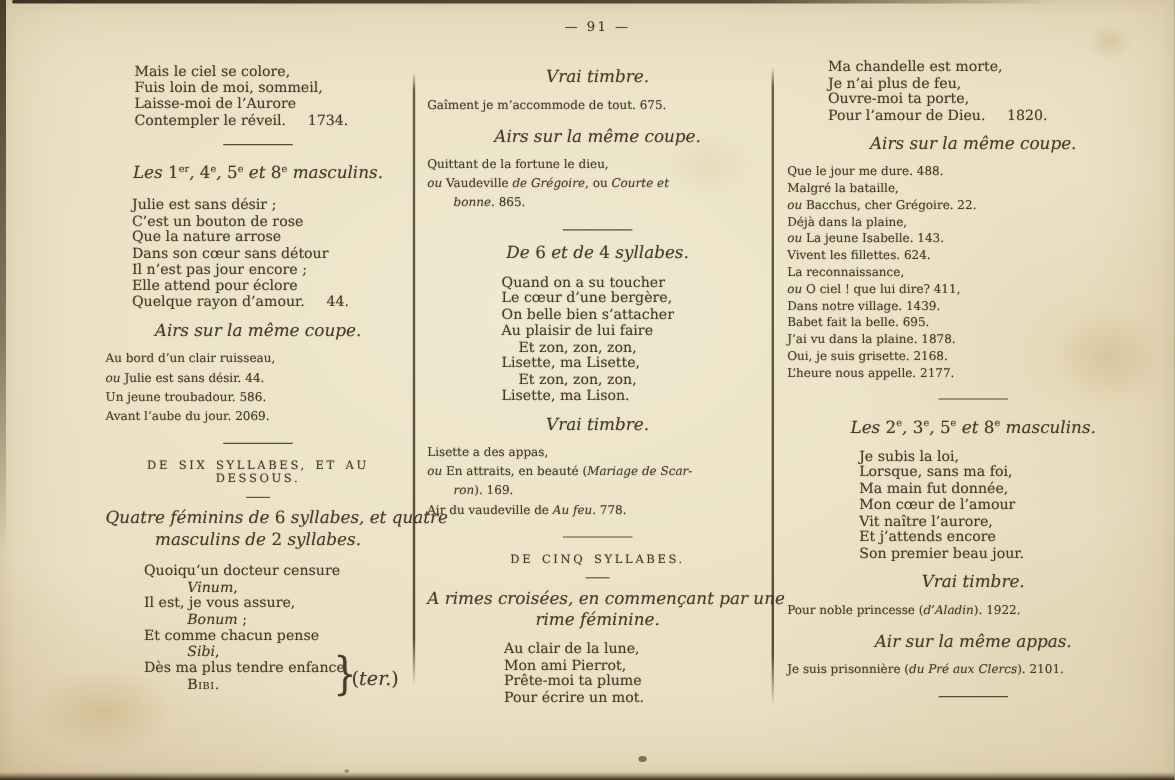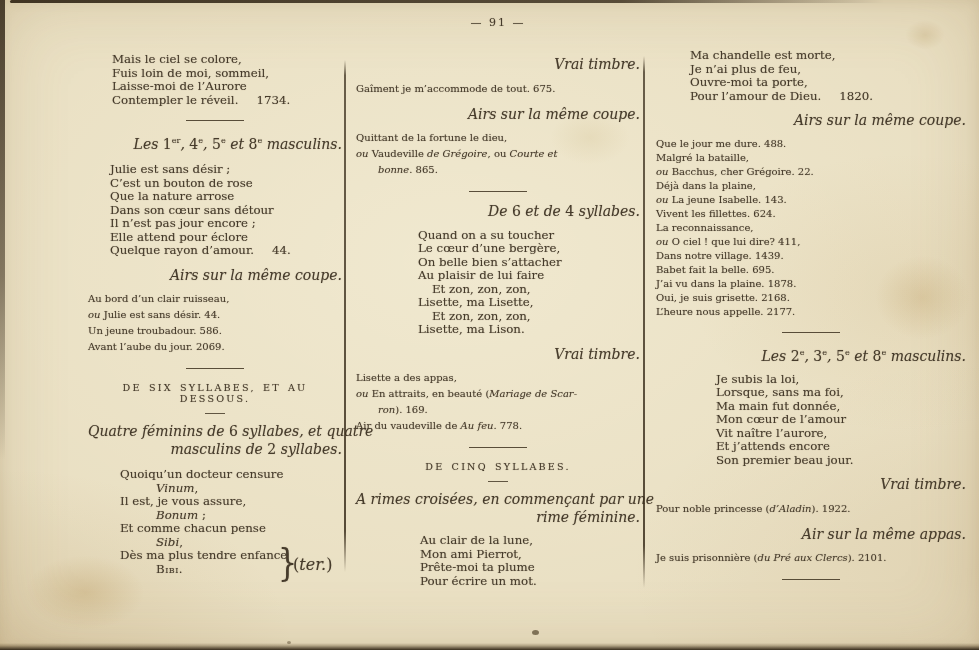--- a/index.html
+++ b/index.html
@@ -31,21 +31,21 @@
 
   .divider{position:absolute;width:2px;
     background:linear-gradient(to bottom, rgba(60,48,30,0), rgba(60,48,30,.75) 3%, rgba(60,48,30,.85) 92%, rgba(60,48,30,0));}
   #div-1{left:344px;top:60px;height:512px;}
   #div-2{left:643px;top:56px;height:532px;}
 
   
   .stanza{font-size:11.8px;line-height:13.5px;margin:5px 0;position:relative;}
   .line,.pline{white-space:nowrap;}
   .para{font-size:10px;line-height:16px;margin:4px 0;}
-  .h-it{font-style:italic;text-align:right;font-size:14px;line-height:17.5px;margin:9px 0 7px;}
+  .h-it{font-style:italic;text-align:center;font-size:14px;line-height:17.5px;margin:9px 0 7px;}
   .h-it .hline{white-space:nowrap;}
   .h-it .it{font-style:normal;}
   .it{font-style:italic;}
   .sup{font-size:58%;vertical-align:super;}
   .sc{font-variant:small-caps;letter-spacing:.5px;}
   .h-sc{text-align:center;font-size:9.6px;letter-spacing:2.2px;word-spacing:2px;margin:13px 0 4px;}
   .rule{width:58px;border-top:1.4px solid rgba(62,50,32,.85);margin:13px auto 11px;height:0;}
   .dash{width:20px;border-top:1.4px solid rgba(62,50,32,.8);margin:9px auto 7px;height:0;}
   .refnum{margin-left:18px;}
   .brace{position:absolute;line-height:1;transform:scaleY(1.25);transform-origin:center;}

